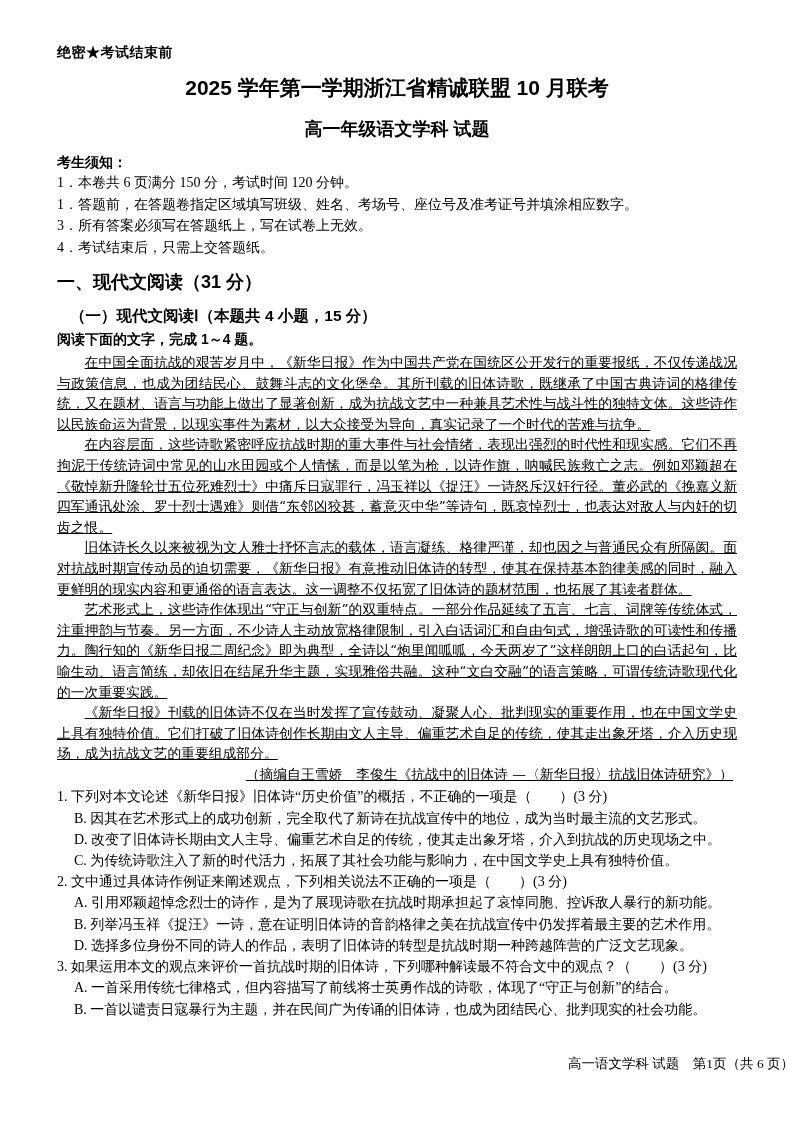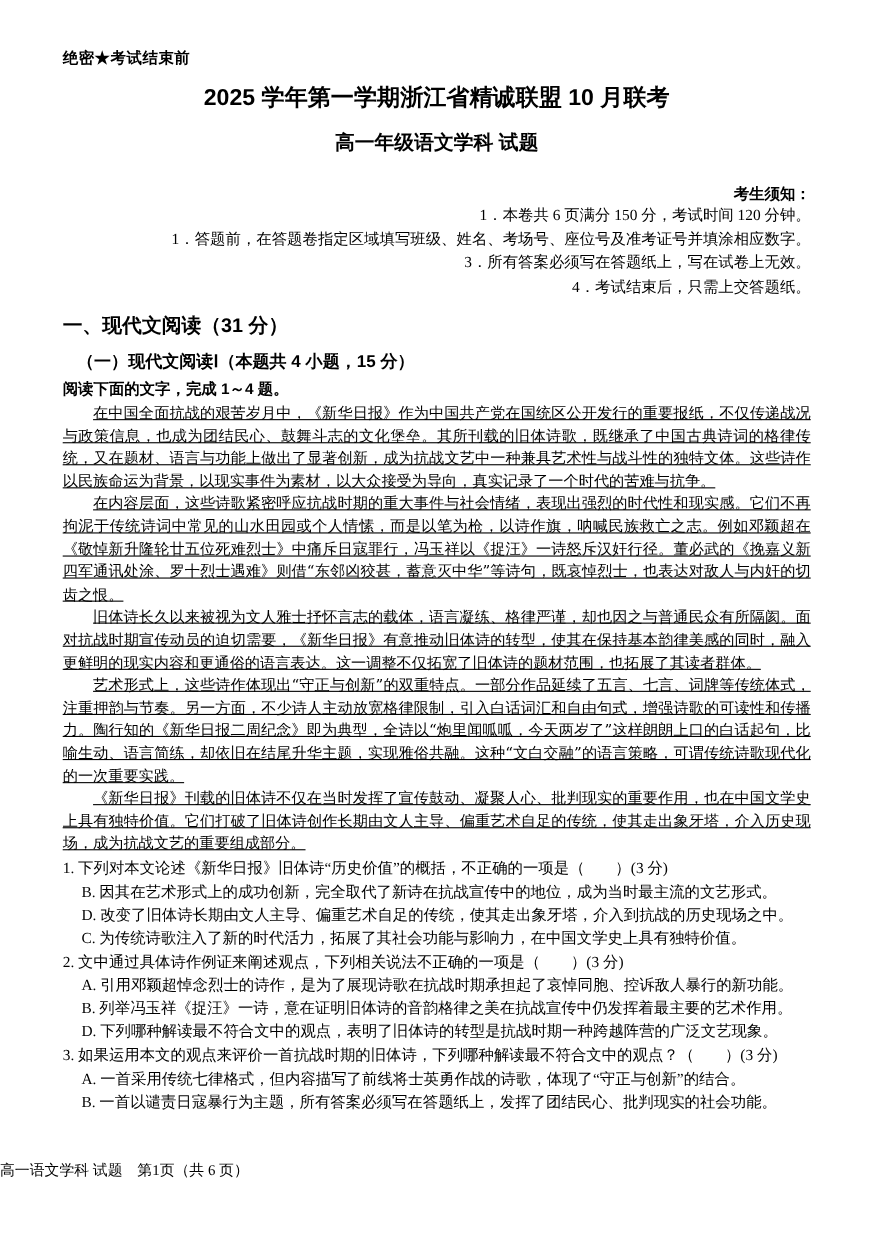--- a/index.html
+++ b/index.html
@@ -29,21 +29,21 @@
     text-align: center;
     margin: 12px 0 0 0;
   }
   .subtitle {
     font-family: Liberation Sans, sans-serif;
     font-weight: bold;
     font-size: 18px;
     text-align: center;
     margin: 15px 0 0 0;
   }
-  .notice { margin-top: 25px; text-align: right; }
+  .notice { margin-top: 11px; }
   .notice-heading {
     font-family: "Liberation Sans", sans-serif;
     font-weight: bold;
     font-size: 14px;
     line-height: 20px;
   }
   .notice-item {
     font-size: 14px;
     line-height: 21.5px;
   }
@@ -93,21 +93,21 @@
   .question .option {
     font-size: 14px;
     line-height: 21.2px;
     padding-left: 17px;
     text-align: justify;
   }
   .footer {
     position: absolute;
     left: 0; bottom: 50px;
     width: 100%;
-    text-align: left;
+    text-align: right;
     font-size: 13.5px;
   }
 </style>
 </head>
 <body>
 
 <div class="page">
 
   <div class="secrecy">绝密★考试结束前</div>
 
@@ -125,41 +125,42 @@
   <div class="sec-heading">一、现代文阅读（31 分）</div>
   <div class="sub-heading">（一）现代文阅读Ⅰ（本题共 4 小题，15 分）</div>
   <div class="instruction">阅读下面的文字，完成 1～4 题。</div>
 
   <div class="passage">
     <p>在中国全面抗战的艰苦岁月中，《新华日报》作为中国共产党在国统区公开发行的重要报纸，不仅传递战况与政策信息，也成为团结民心、鼓舞斗志的文化堡垒。其所刊载的旧体诗歌，既继承了中国古典诗词的格律传统，又在题材、语言与功能上做出了显著创新，成为抗战文艺中一种兼具艺术性与战斗性的独特文体。这些诗作以民族命运为背景，以现实事件为素材，以大众接受为导向，真实记录了一个时代的苦难与抗争。</p>
     <p>在内容层面，这些诗歌紧密呼应抗战时期的重大事件与社会情绪，表现出强烈的时代性和现实感。它们不再拘泥于传统诗词中常见的山水田园或个人情愫，而是以笔为枪，以诗作旗，呐喊民族救亡之志。例如邓颖超在《敬悼新升隆轮廿五位死难烈士》中痛斥日寇罪行，冯玉祥以《捉汪》一诗怒斥汉奸行径。董必武的《挽嘉义新四军通讯处涂、罗十烈士遇难》则借“东邻凶狡甚，蓄意灭中华”等诗句，既哀悼烈士，也表达对敌人与内奸的切齿之恨。</p>
     <p>旧体诗长久以来被视为文人雅士抒怀言志的载体，语言凝练、格律严谨，却也因之与普通民众有所隔阂。面对抗战时期宣传动员的迫切需要，《新华日报》有意推动旧体诗的转型，使其在保持基本韵律美感的同时，融入更鲜明的现实内容和更通俗的语言表达。这一调整不仅拓宽了旧体诗的题材范围，也拓展了其读者群体。</p>
     <p>艺术形式上，这些诗作体现出“守正与创新”的双重特点。一部分作品延续了五言、七言、词牌等传统体式，注重押韵与节奏。另一方面，不少诗人主动放宽格律限制，引入白话词汇和自由句式，增强诗歌的可读性和传播力。陶行知的《新华日报二周纪念》即为典型，全诗以“炮里闻呱呱，今天两岁了”这样朗朗上口的白话起句，比喻生动、语言简练，却依旧在结尾升华主题，实现雅俗共融。这种“文白交融”的语言策略，可谓传统诗歌现代化的一次重要实践。</p>
     <p>《新华日报》刊载的旧体诗不仅在当时发挥了宣传鼓动、凝聚人心、批判现实的重要作用，也在中国文学史上具有独特价值。它们打破了旧体诗创作长期由文人主导、偏重艺术自足的传统，使其走出象牙塔，介入历史现场，成为抗战文艺的重要组成部分。</p>
+    <p class="attribution">（摘编自王雪娇　李俊生《抗战中的旧体诗 —〈新华日报〉抗战旧体诗研究》）</p>
   </div>
 
   <div class="questions">
 
     <div class="question">
       <div class="stem">1. 下列对本文论述《新华日报》旧体诗“历史价值”的概括，不正确的一项是（　　）(3 分)</div>
       <div class="option">B. 因其在艺术形式上的成功创新，完全取代了新诗在抗战宣传中的地位，成为当时最主流的文艺形式。</div>
       <div class="option">D. 改变了旧体诗长期由文人主导、偏重艺术自足的传统，使其走出象牙塔，介入到抗战的历史现场之中。</div>
       <div class="option">C. 为传统诗歌注入了新的时代活力，拓展了其社会功能与影响力，在中国文学史上具有独特价值。</div>
     </div>
 
     <div class="question">
       <div class="stem">2. 文中通过具体诗作例证来阐述观点，下列相关说法不正确的一项是（　　）(3 分)</div>
       <div class="option">A. 引用邓颖超悼念烈士的诗作，是为了展现诗歌在抗战时期承担起了哀悼同胞、控诉敌人暴行的新功能。</div>
       <div class="option">B. 列举冯玉祥《捉汪》一诗，意在证明旧体诗的音韵格律之美在抗战宣传中仍发挥着最主要的艺术作用。</div>
-      <div class="option">D. 下列哪种解读最不符合文中的观点，表明了旧体诗的转型是抗战时期一种跨越阵营的广泛文艺现象。</div>
+      <div class="option">D. 选择多位身份不同的诗人的作品，表明了旧体诗的转型是抗战时期一种跨越阵营的广泛文艺现象。</div>
     </div>
 
     <div class="question">
       <div class="stem">3. 如果运用本文的观点来评价一首抗战时期的旧体诗，下列哪种解读最不符合文中的观点？（　　）(3 分)</div>
       <div class="option">A. 一首采用传统七律格式，但内容描写了前线将士英勇作战的诗歌，体现了“守正与创新”的结合。</div>
-      <div class="option">B. 一首以谴责日寇暴行为主题，所有答案必须写在答题纸上，发挥了团结民心、批判现实的社会功能。</div>
+      <div class="option">B. 一首以谴责日寇暴行为主题，并在民间广为传诵的旧体诗，也成为团结民心、批判现实的社会功能。</div>
     </div>
 
   </div>
 
   <div class="footer">高一语文学科 试题　第1页（共 6 页）</div>
 
 </div>
 
 </body></html>

